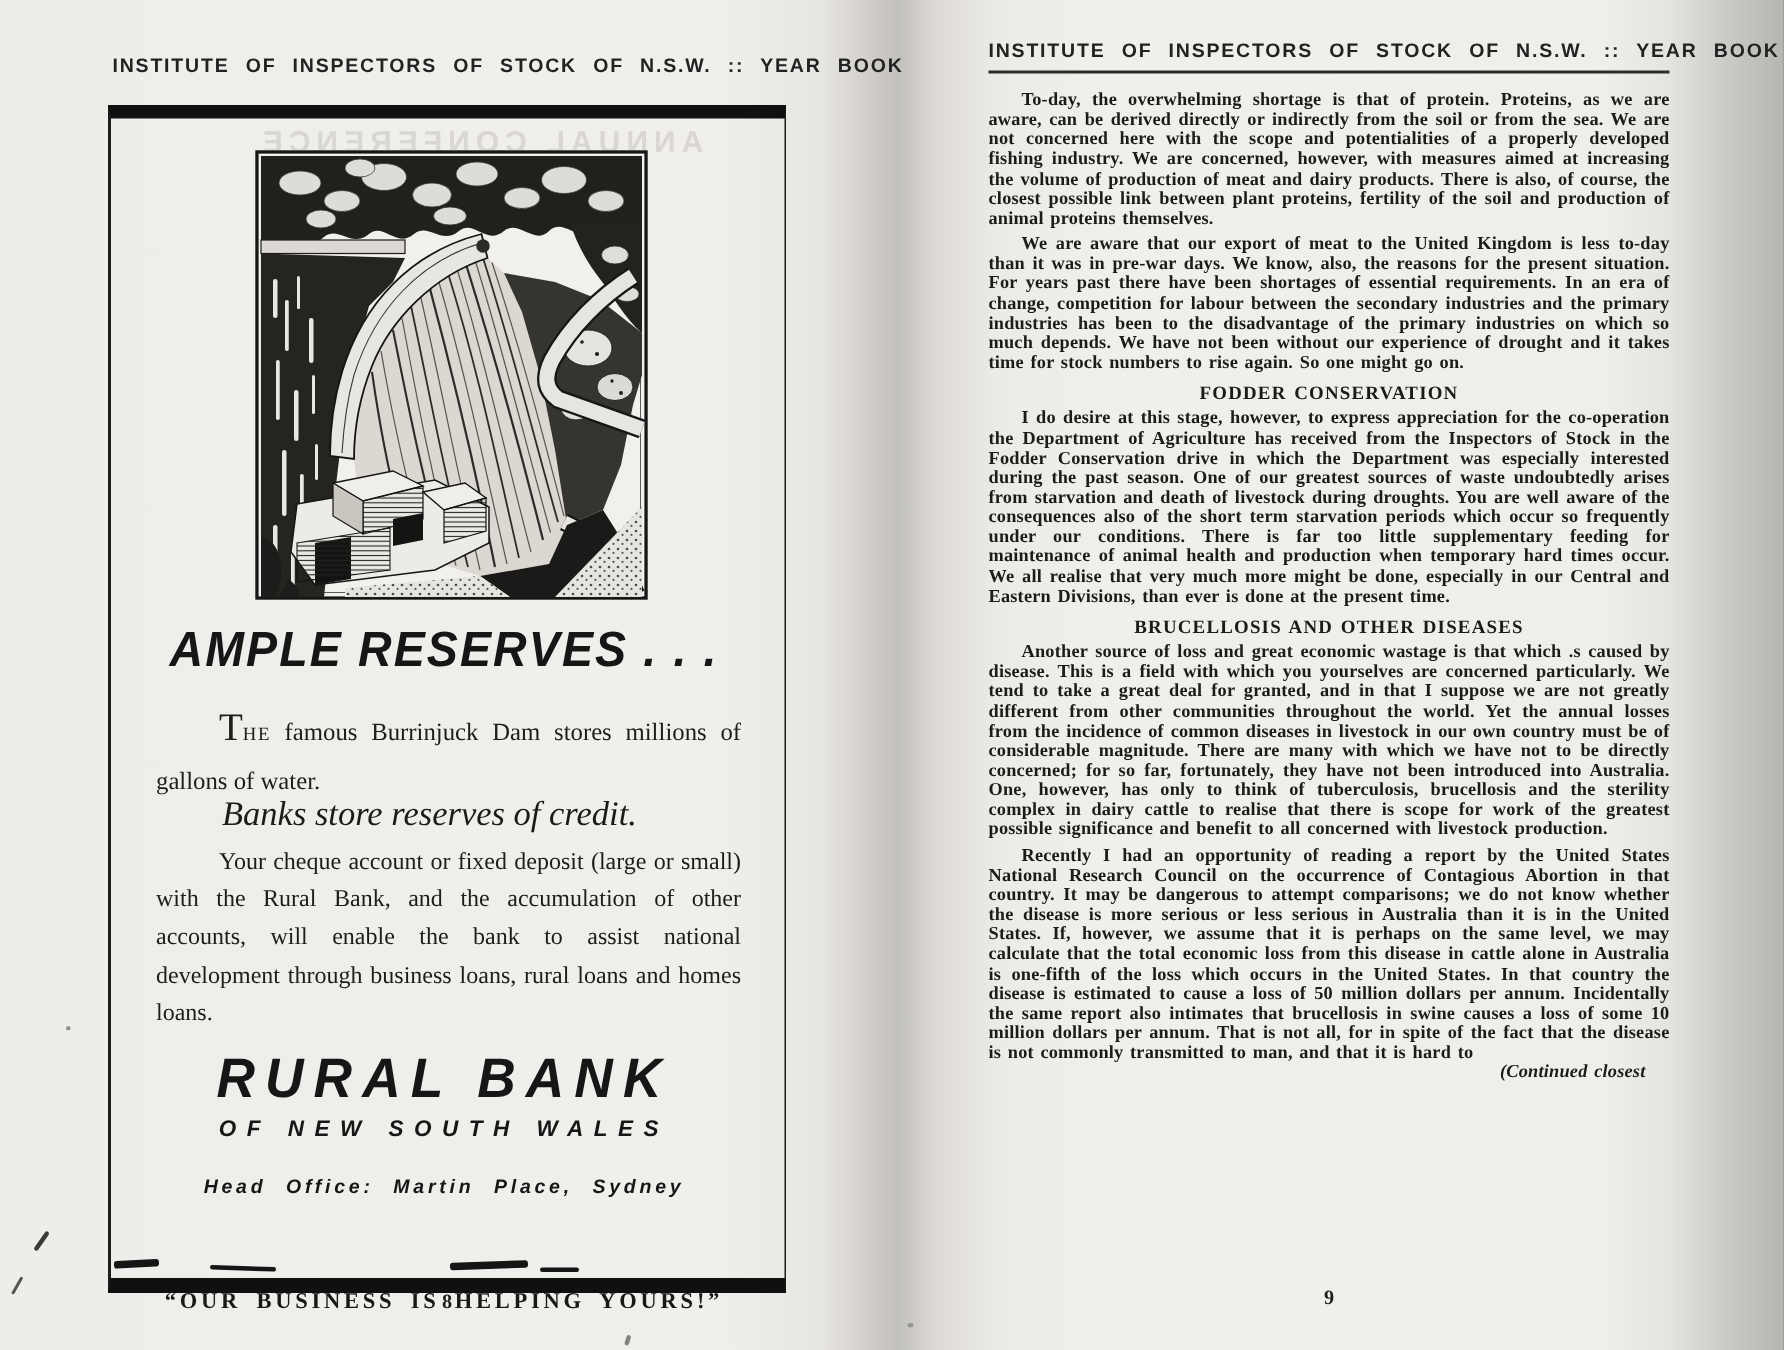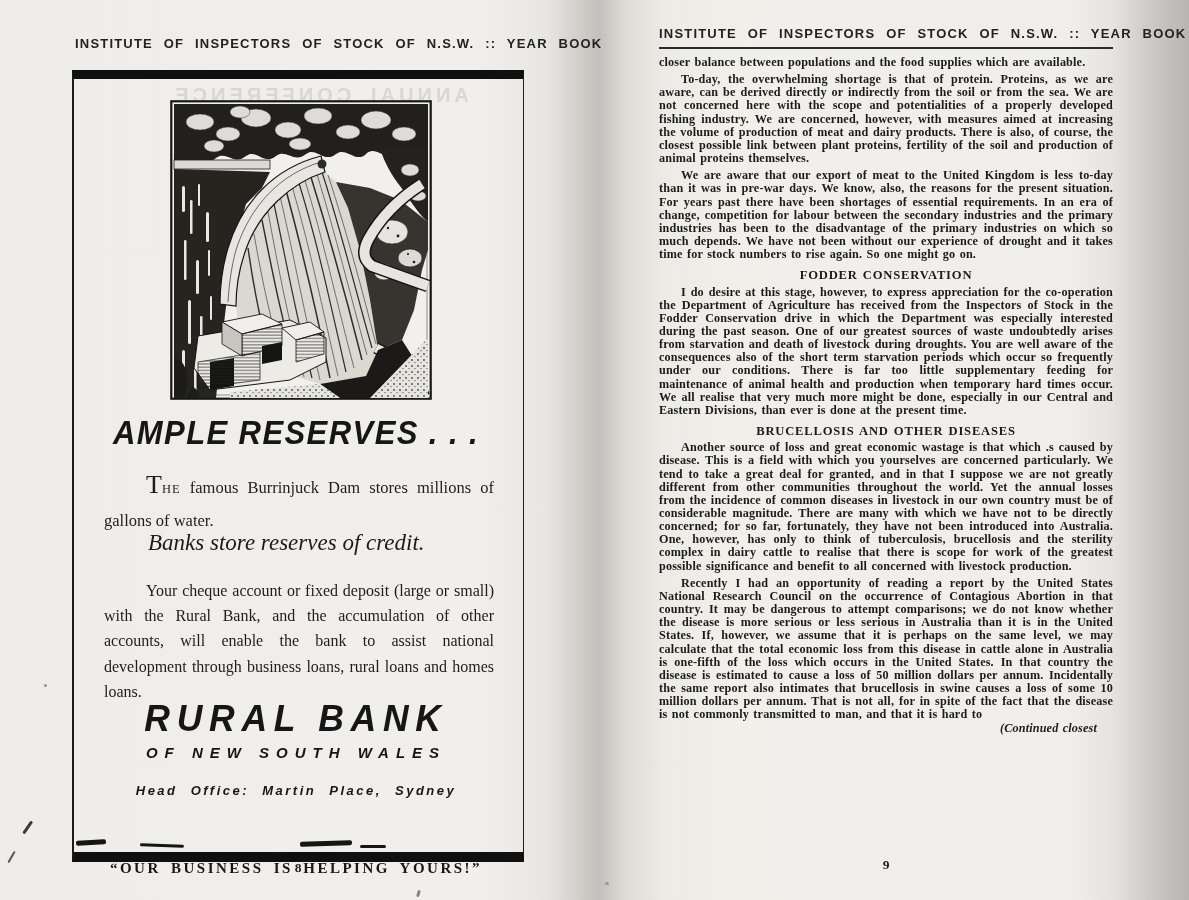--- a/index.html
+++ b/index.html
@@ -37,21 +37,21 @@
   }
   #ad-headline{left:96px;top:414px;width:400px;font-size:33px;letter-spacing:1.5px;transform:scaleX(.94);}
   .ad-body{
     position:absolute;left:104px;width:390px;font-size:16.5px;line-height:30px;
     color:#1d1d1b;text-align:justify;
   }
   #ad-para1{top:472px;text-indent:42px;line-height:31px;}
   #ad-para1 .lead-T{font-size:26px;line-height:0;}
   #ad-para1 .smallcaps{font-size:12.5px;letter-spacing:1px;}
   #ad-tagline{position:absolute;left:148px;top:530px;font-style:italic;font-size:23px;color:#1b1b19;}
-  #ad-para2{top:562px;line-height:25.2px;text-indent:42px;font-size:16px;margin-top:16px;}
+  #ad-para2{top:562px;line-height:25.2px;text-indent:42px;font-size:16px;}
   #bank-name{left:96px;top:698px;width:400px;font-size:37px;letter-spacing:7px;transform:scaleX(.96);}
   #bank-sub{left:96px;top:744px;width:400px;font-size:15px;letter-spacing:7px;}
   #head-office{left:96px;top:783px;width:400px;font-size:13px;letter-spacing:2.5px;word-spacing:7px;}
   #slogan{
     position:absolute;left:86px;top:860px;width:420px;text-align:center;
     font-weight:bold;font-size:15px;letter-spacing:2.5px;word-spacing:4px;color:#181816;white-space:nowrap;
   }
   .scribble{position:absolute;background:#151515;border-radius:2px;}
   #scr1{left:76px;top:840px;width:30px;height:5px;transform:rotate(-3deg);}
   #scr2{left:140px;top:844px;width:44px;height:3px;transform:rotate(2deg);}
@@ -223,21 +223,20 @@
   <div id="scr1" class="scribble"></div>
   <div id="scr2" class="scribble"></div>
   <div id="scr3" class="scribble"></div>
   <div id="scr4" class="scribble"></div>
 
   <div id="page8" class="page-num">8</div>
 
   <div id="head-right" class="run-head">INSTITUTE OF INSPECTORS OF STOCK OF N.S.W. :: YEAR BOOK</div>
 
   <div id="right-text">
-    <p class="noindent">closer balance between populations and the food supplies which are available.</p>
     <p>To-day, the overwhelming shortage is that of protein.  Proteins, as we are aware, can be derived directly or indirectly from the soil or from the sea. We are not concerned here with the scope and potentialities of a properly developed fishing industry.  We are concerned, however, with measures aimed at increasing the volume of production of meat and dairy products.  There is also, of course, the closest possible link between plant proteins, fertility of the soil and production of animal proteins themselves.</p>
     <p>We are aware that our export of meat to the United Kingdom is less to-day than it was in pre-war days.  We know, also, the reasons for the present situation.  For years past there have been shortages of essential requirements.  In an era of change, competition for labour between the secondary industries and the primary industries has been to the disadvantage of the primary industries on which so much depends.  We have not been without our experience of drought and it takes time for stock numbers to rise again.  So one might go on.</p>
     <h3>FODDER CONSERVATION</h3>
     <p class="noindent" style="text-indent:22px">I do desire at this stage, however, to express appreciation for the co-operation the Department of Agriculture has received from the Inspectors of Stock in the Fodder Conservation drive in which the Department was especially interested during the past season.  One of our greatest sources of waste undoubtedly arises from starvation and death of livestock during droughts.  You are well aware of the consequences also of the short term starvation periods which occur so frequently under our conditions.  There is far too little supplementary feeding for maintenance of animal health and production when temporary hard times occur.  We all realise that very much more might be done, especially in our Central and Eastern Divisions, than ever is done at the present time.</p>
     <h3>BRUCELLOSIS AND OTHER DISEASES</h3>
     <p class="noindent" style="text-indent:22px">Another source of loss and great economic wastage is that which .s caused by disease.  This is a field with which you yourselves are concerned particularly.  We tend to take a great deal for granted, and in that I suppose we are not greatly different from other communities throughout the world.  Yet the annual losses from the incidence of common diseases in livestock in our own country must be of considerable magnitude.  There are many with which we have not to be directly concerned; for so far, fortunately, they have not been introduced into Australia.  One, however, has only to think of tuberculosis, brucellosis and the sterility complex in dairy cattle to realise that there is scope for work of the greatest possible significance and benefit to all concerned with livestock production.</p>
     <p>Recently I had an opportunity of reading a report by the United States National Research Council on the occurrence of Contagious Abortion in that country.  It may be dangerous to attempt comparisons; we do not know whether the disease is more serious or less serious in Australia than it is in the United States.  If, however, we assume that it is perhaps on the same level, we may calculate that the total economic loss from this disease in cattle alone in Australia is one-fifth of the loss which occurs in the United States.  In that country the disease is estimated to cause a loss of 50 million dollars per annum.  Incidentally the same report also intimates that brucellosis in swine causes a loss of some 10 million dollars per annum.  That is not all, for in spite of the fact that the disease is not commonly transmitted to man, and that it is hard to</p>
     <p id="continued" class="noindent">(Continued  closest</p>
   </div>
 

